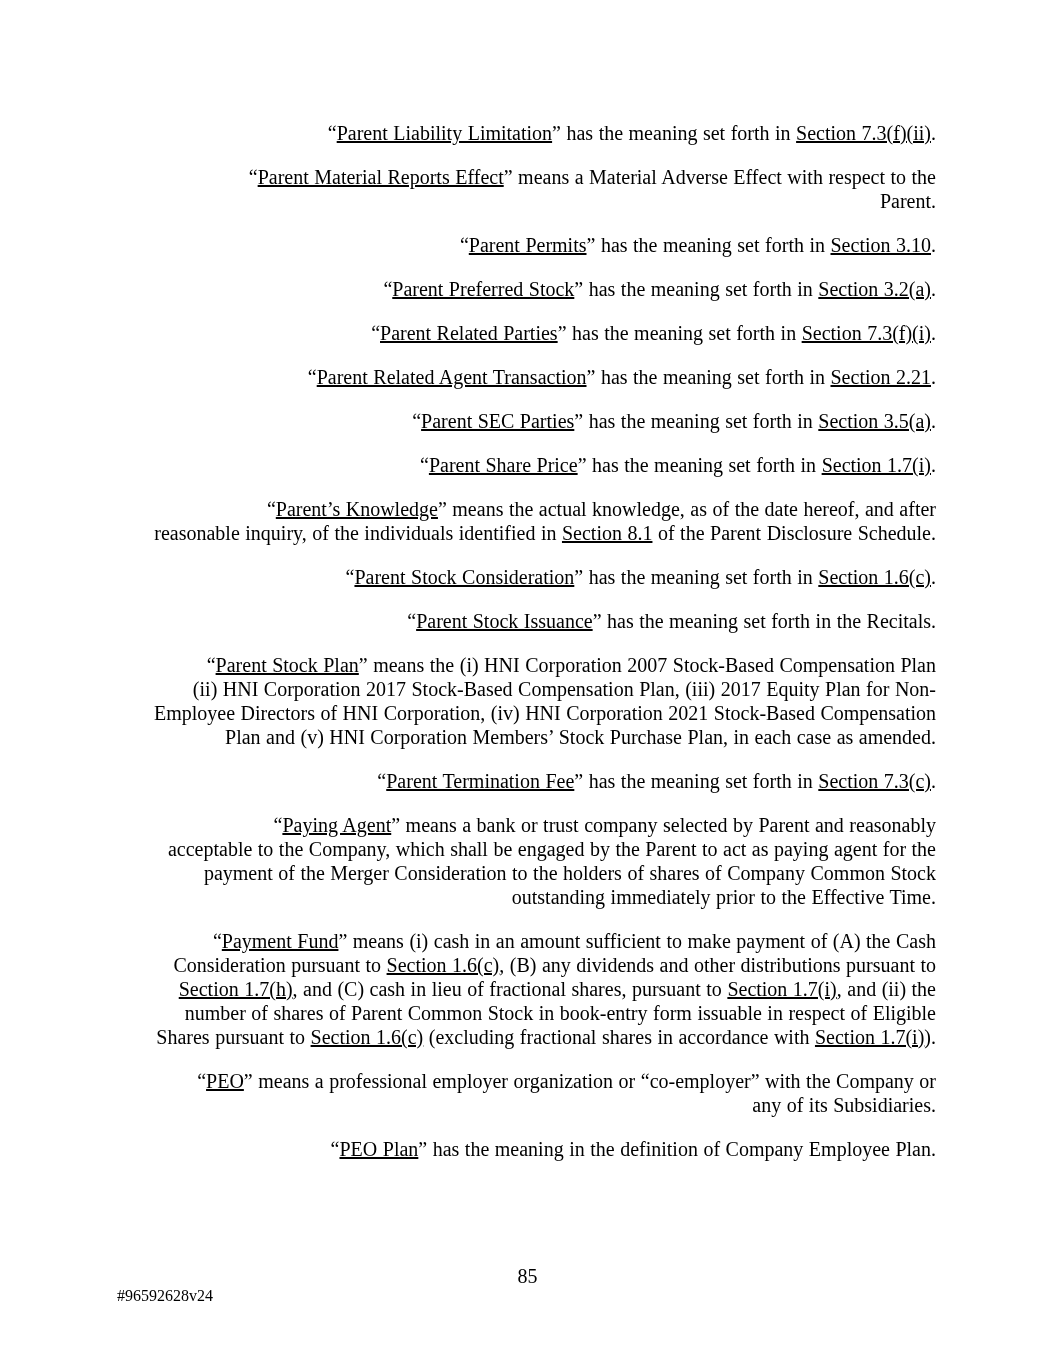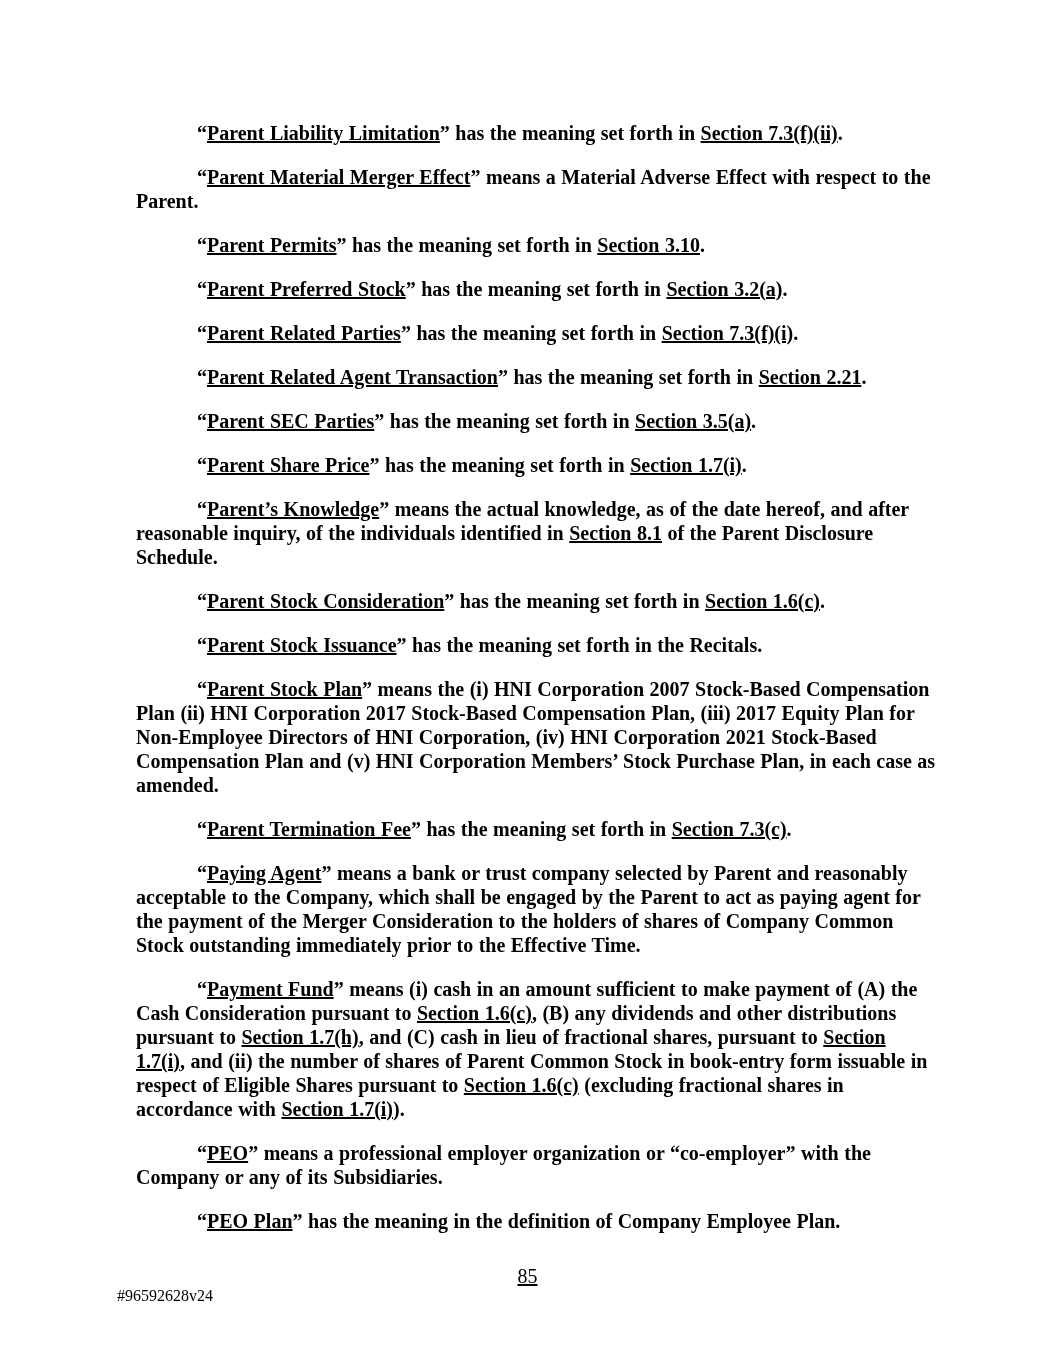--- a/index.html
+++ b/index.html
@@ -20,52 +20,50 @@
     position: absolute;
     left: 124px;
     top: 121px;
     width: 812px;
   }
   .para {
     margin: 0 0 20px 12px;
     font-size: 20px;
     line-height: 24px;
     text-indent: 61px;
-    text-align: left;
+    text-align: right;
     word-spacing: 0.5px;
-    font-weight: bold;
   }
   .u {
     text-decoration: underline;
   }
   .page-number {
     position: absolute;
     top: 1264px;
     left: 0;
     width: 100%;
     text-align: center;
     font-size: 20px;
     line-height: 24px;
-    text-decoration: underline;
   }
   .doc-id {
     position: absolute;
     top: 1288px;
     left: 117px;
     font-size: 16px;
     line-height: 16px;
   }
 </style>
 </head>
 <body>
 
 <div class="page">
   <div class="content">
       <p class="para"><span>“</span><span class="u">Parent Liability Limitation</span><span>” has the meaning set forth in </span><span class="u">Section 7.3(f)(ii)</span><span>.</span></p>
-      <p class="para"><span>“</span><span class="u">Parent Material Merger Effect</span><span>” means a Material Adverse Effect with respect to the Parent.</span></p>
+      <p class="para"><span>“</span><span class="u">Parent Material Reports Effect</span><span>” means a Material Adverse Effect with respect to the Parent.</span></p>
       <p class="para"><span>“</span><span class="u">Parent Permits</span><span>” has the meaning set forth in </span><span class="u">Section 3.10</span><span>.</span></p>
       <p class="para"><span>“</span><span class="u">Parent Preferred Stock</span><span>” has the meaning set forth in </span><span class="u">Section 3.2(a)</span><span>.</span></p>
       <p class="para"><span>“</span><span class="u">Parent Related Parties</span><span>” has the meaning set forth in </span><span class="u">Section 7.3(f)(i)</span><span>.</span></p>
       <p class="para"><span>“</span><span class="u">Parent Related Agent Transaction</span><span>” has the meaning set forth in </span><span class="u">Section 2.21</span><span>.</span></p>
       <p class="para"><span>“</span><span class="u">Parent SEC Parties</span><span>” has the meaning set forth in </span><span class="u">Section 3.5(a)</span><span>.</span></p>
       <p class="para"><span>“</span><span class="u">Parent Share Price</span><span>” has the meaning set forth in </span><span class="u">Section 1.7(i)</span><span>.</span></p>
       <p class="para"><span>“</span><span class="u">Parent’s Knowledge</span><span>” means the actual knowledge, as of the date hereof, and after reasonable inquiry, of the individuals identified in </span><span class="u">Section 8.1</span><span> of the Parent Disclosure Schedule.</span></p>
       <p class="para"><span>“</span><span class="u">Parent Stock Consideration</span><span>” has the meaning set forth in </span><span class="u">Section 1.6(c)</span><span>.</span></p>
       <p class="para"><span>“</span><span class="u">Parent Stock Issuance</span><span>” has the meaning set forth in the Recitals.</span></p>
       <p class="para"><span>“</span><span class="u">Parent Stock Plan</span><span>” means the (i) HNI Corporation 2007 Stock-Based Compensation Plan (ii) HNI Corporation 2017 Stock-Based Compensation Plan, (iii) 2017 Equity Plan for Non-Employee Directors of HNI Corporation, (iv) HNI Corporation 2021 Stock-Based Compensation Plan and (v) HNI Corporation Members’ Stock Purchase Plan, in each case as amended.</span></p>

